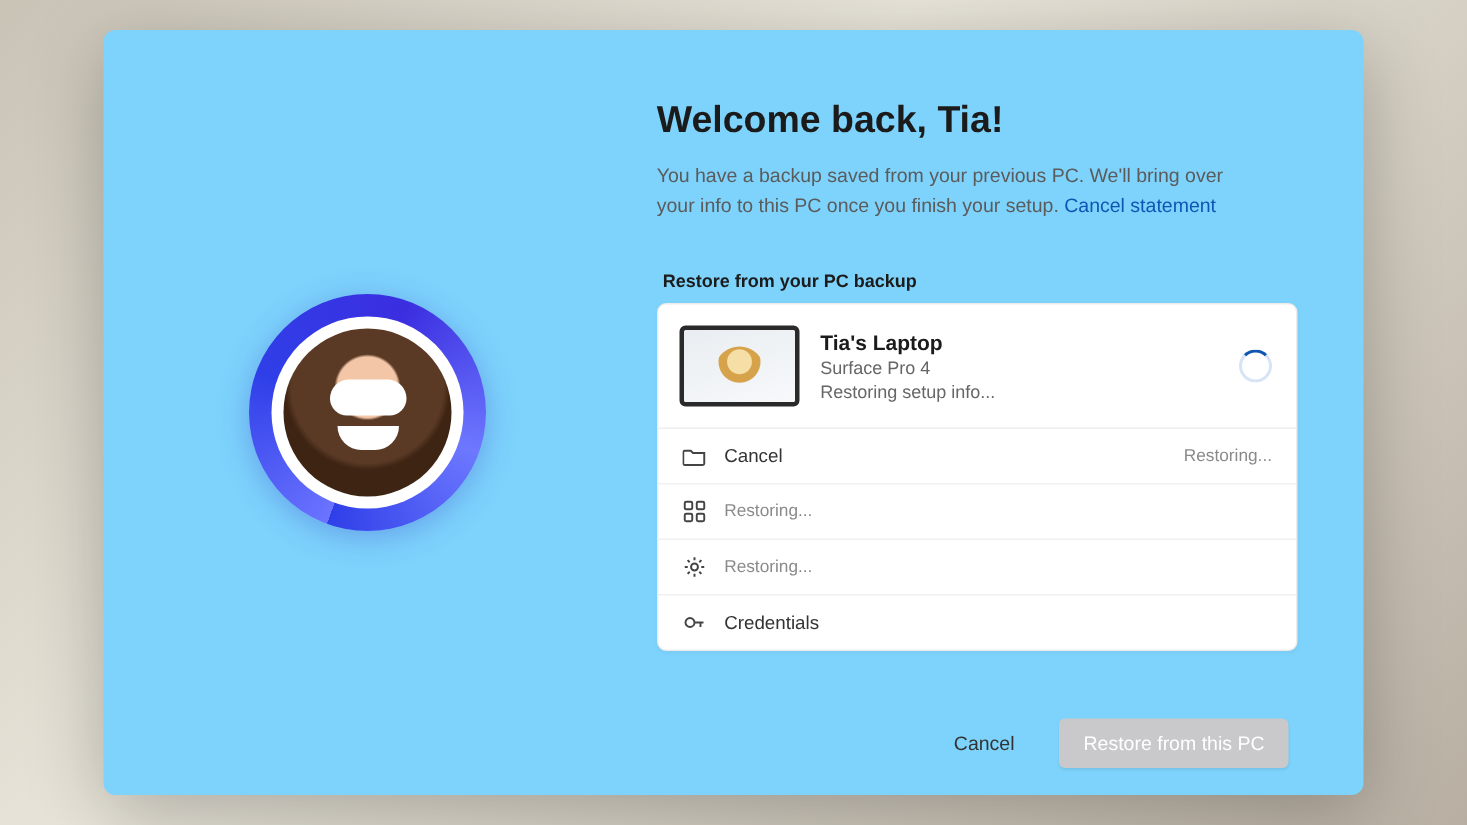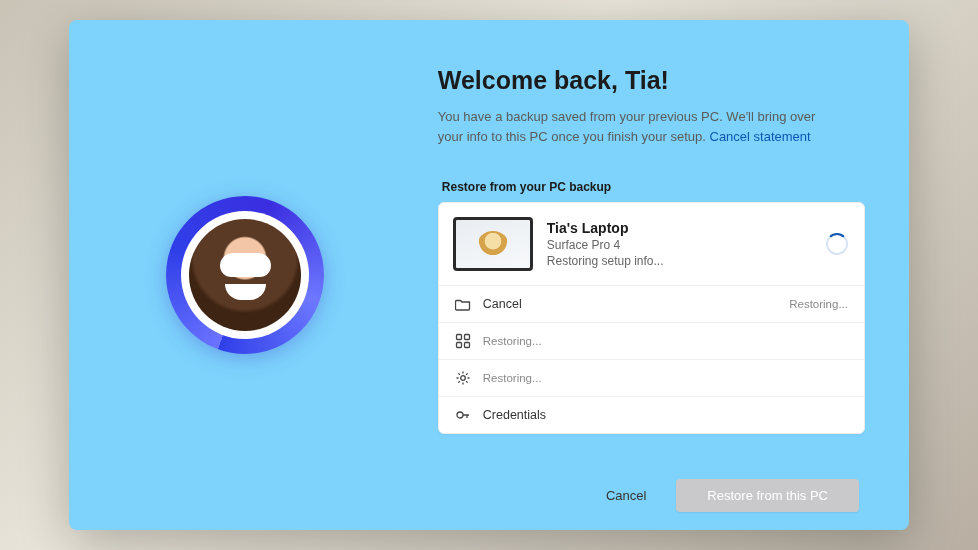--- a/index.html
+++ b/index.html
@@ -84,21 +84,21 @@
   }
   .item-row:last-child{border-bottom:none;}
   .item-row .icon{ width:16px; height:16px; color:#444; display:flex; align-items:center; }
   .item-row .label{ flex:1; }
   .item-row .status{ color:#8a8a8a; font-size:11.5px; }
   .footer {
     position:absolute; bottom:18px; right:50px; display:flex; gap:20px; align-items:center;
   }
   .btn-cancel { font-size:13px; color:#333; cursor:pointer; padding:8px 10px; }
   .btn-primary {
-    font-size:13px; background:#c9c9cb; color:#fff; padding:9px 31px;
+    font-size:13px; background:#c9c9cb; color:#fff; padding:9px 16px;
     border-radius:4px; cursor:default; box-shadow:0 1px 2px rgba(0,0,0,.08);
   }
 </style>
 </head>
 <body>
 
 <div class="window">
 
   <div class="left-pane">
     <div class="avatar-ring">

